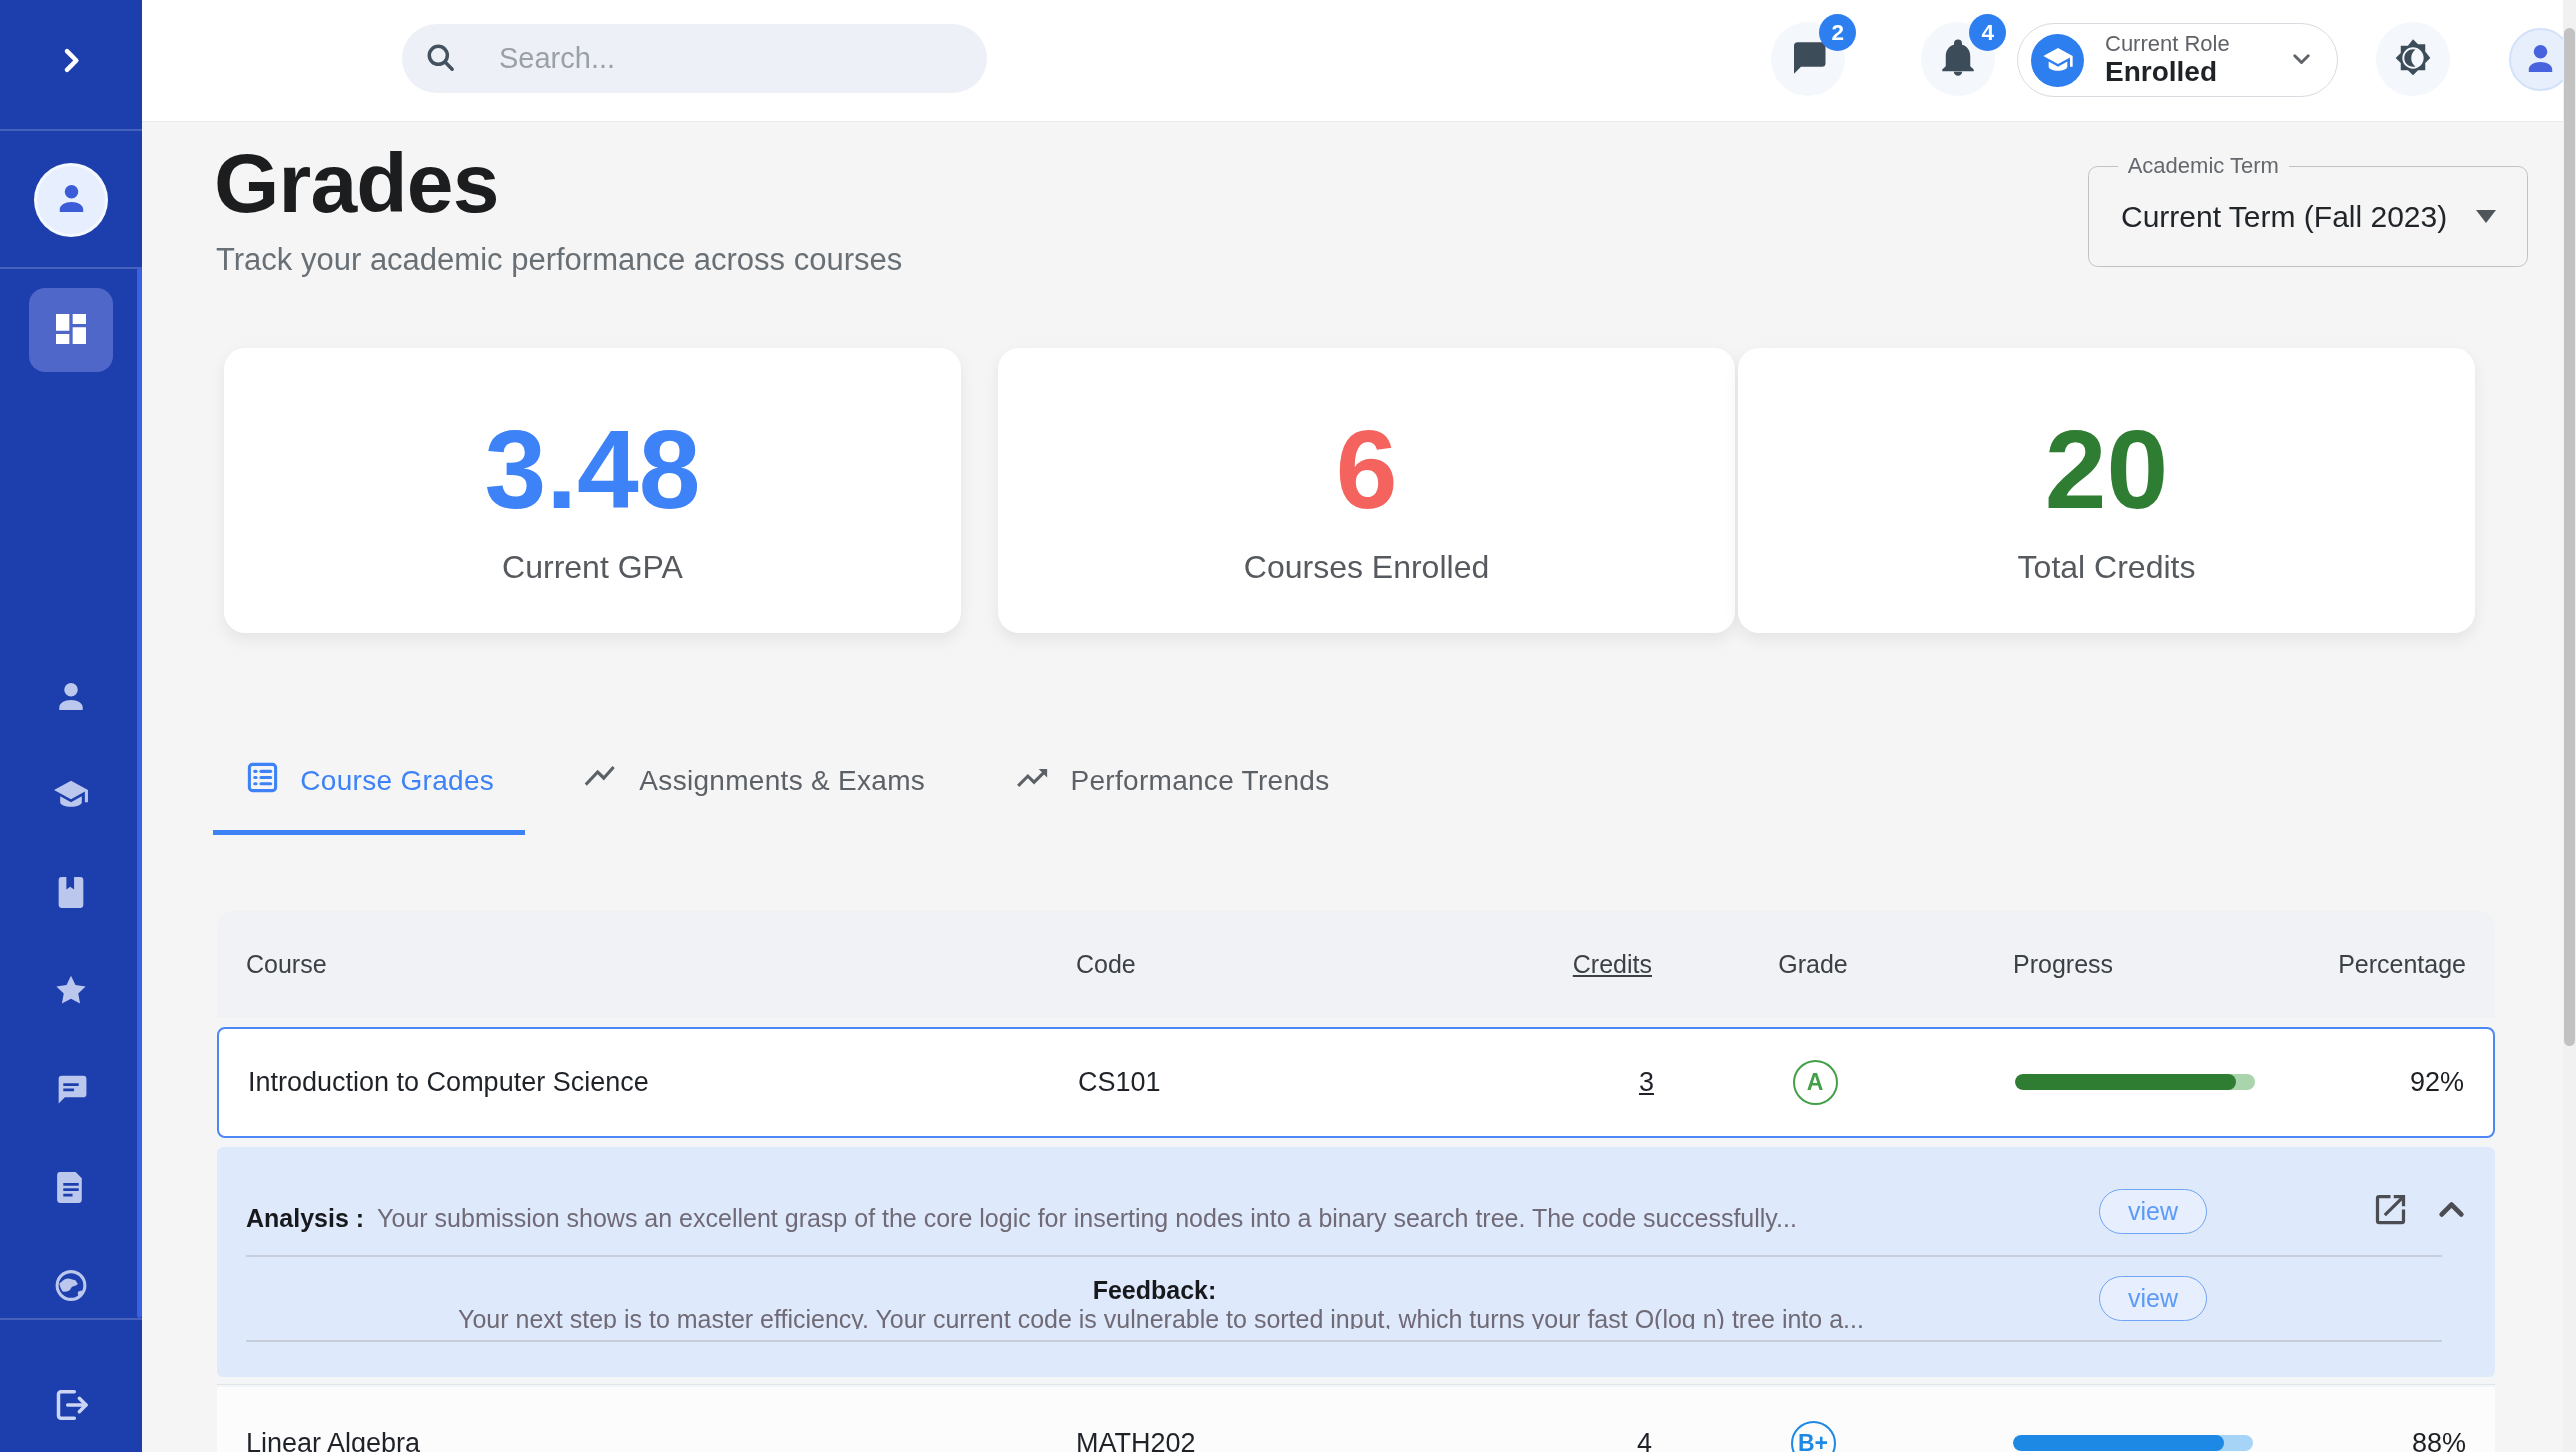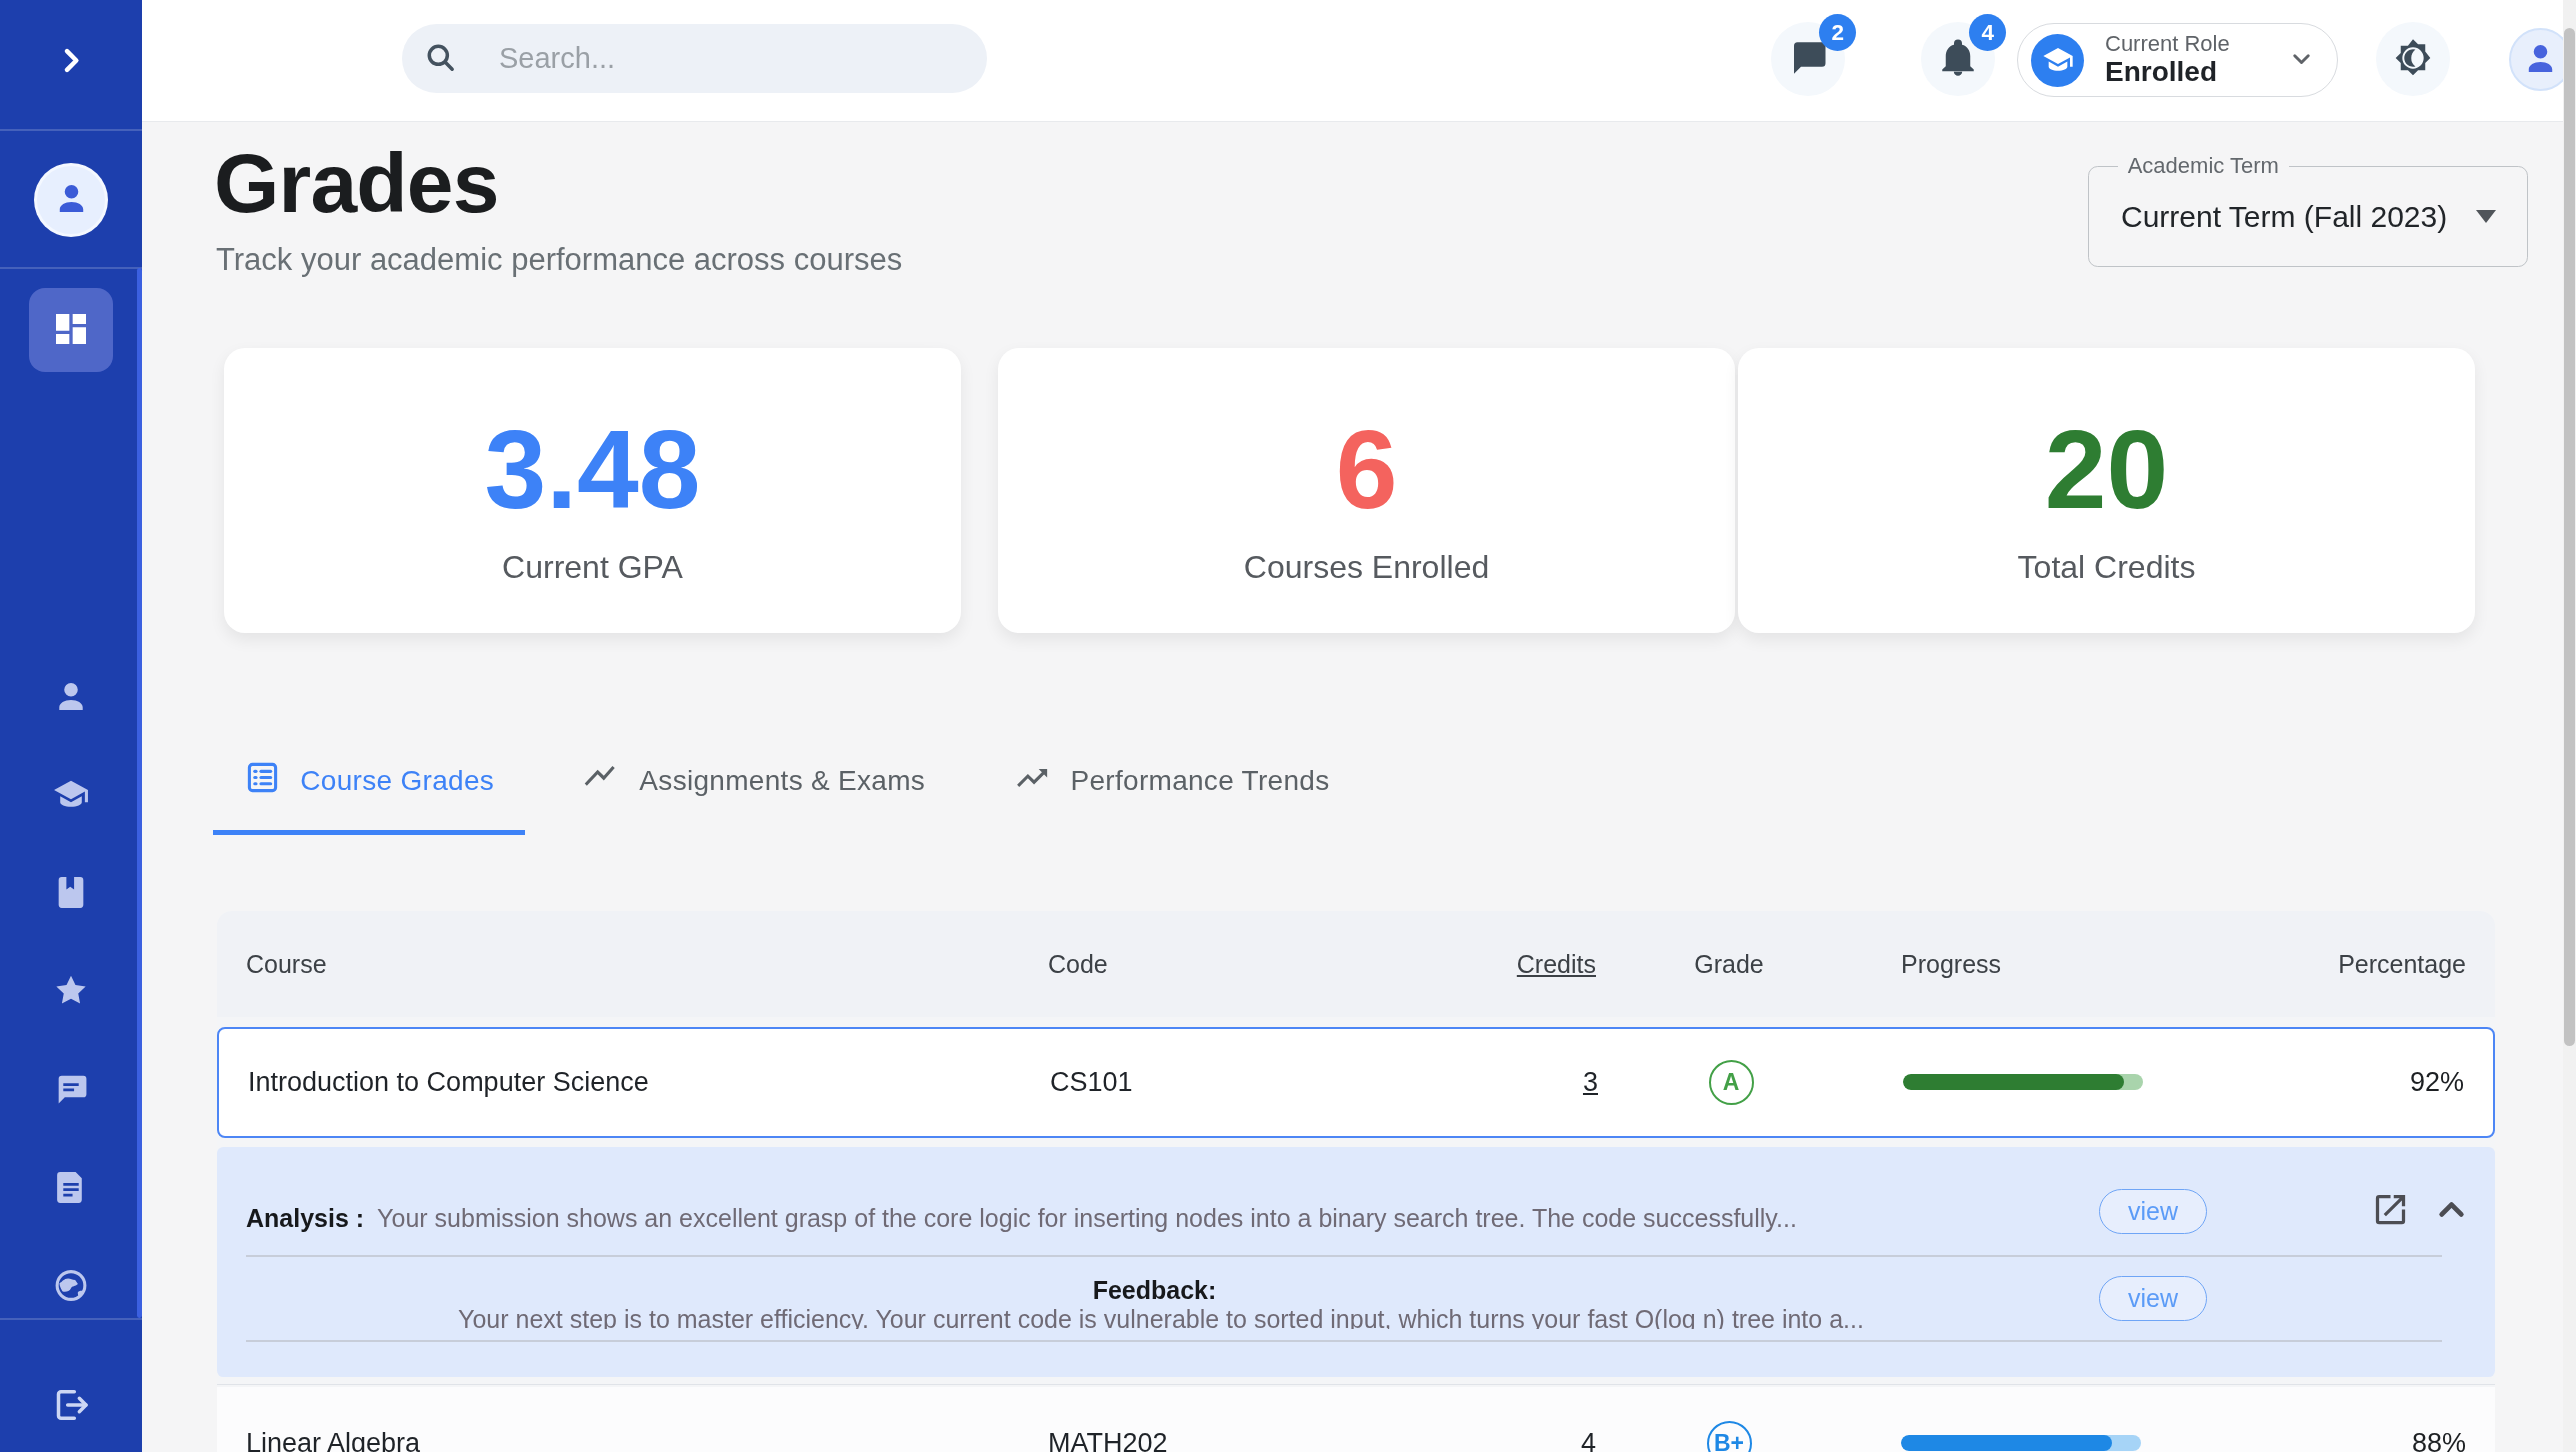--- a/index.html
+++ b/index.html
@@ -59,21 +59,21 @@
   
   .tabs{position:absolute;left:213px;top:729px;display:flex;height:103px;}
   .tab{position:relative;display:flex;align-items:center;gap:19.3px;padding:0 31px;font-size:28px;font-weight:500;color:#5b6166;letter-spacing:0.3px;cursor:pointer;}
   .tab svg{width:37px;height:37px;}
   .tab.active{color:#3d82f7;}
   .tab.active::after{content:"";position:absolute;left:0;right:0;bottom:-3.2px;height:5.6px;background:#3d82f7;}
   .tab + .tab{margin-left:27px;}
 
   
   .table-wrap{position:absolute;left:217px;top:911px;width:2278px;height:541px;background:#f4f5f7;border-radius:14.5px 14.5px 0 0;overflow:hidden;}
-  .tgrid{display:grid;grid-template-columns:831px 306px 242px 266px 302px auto;align-items:center;}
+  .tgrid{display:grid;grid-template-columns:831px 306px 242px 266px 302px auto;align-items:center;gap:28px;}
   .thead{height:106px;background:#f0f2f6;border-radius:14.5px 14.5px 0 0;font-size:25px;color:#3c4146;}
   .cell-course{padding-left:29px;text-align:left;}
   .cell-code{text-align:left;}
   .cell-credits{text-align:right;text-decoration:underline;}
   .cell-grade{text-align:center;display:flex;justify-content:center;}
   .cell-progress{padding-left:39px;text-align:left;}
   .cell-pct{text-align:right;padding-right:29px;}
   .thead .cell-grade{display:block;text-align:center;}
   .row{font-size:27px;color:#1f2328;background:#fff;}
   .row-selected{margin-top:9.7px;height:111px;border:2.4px solid #4d86f5;border-radius:8px;box-sizing:border-box;cursor:pointer;}

